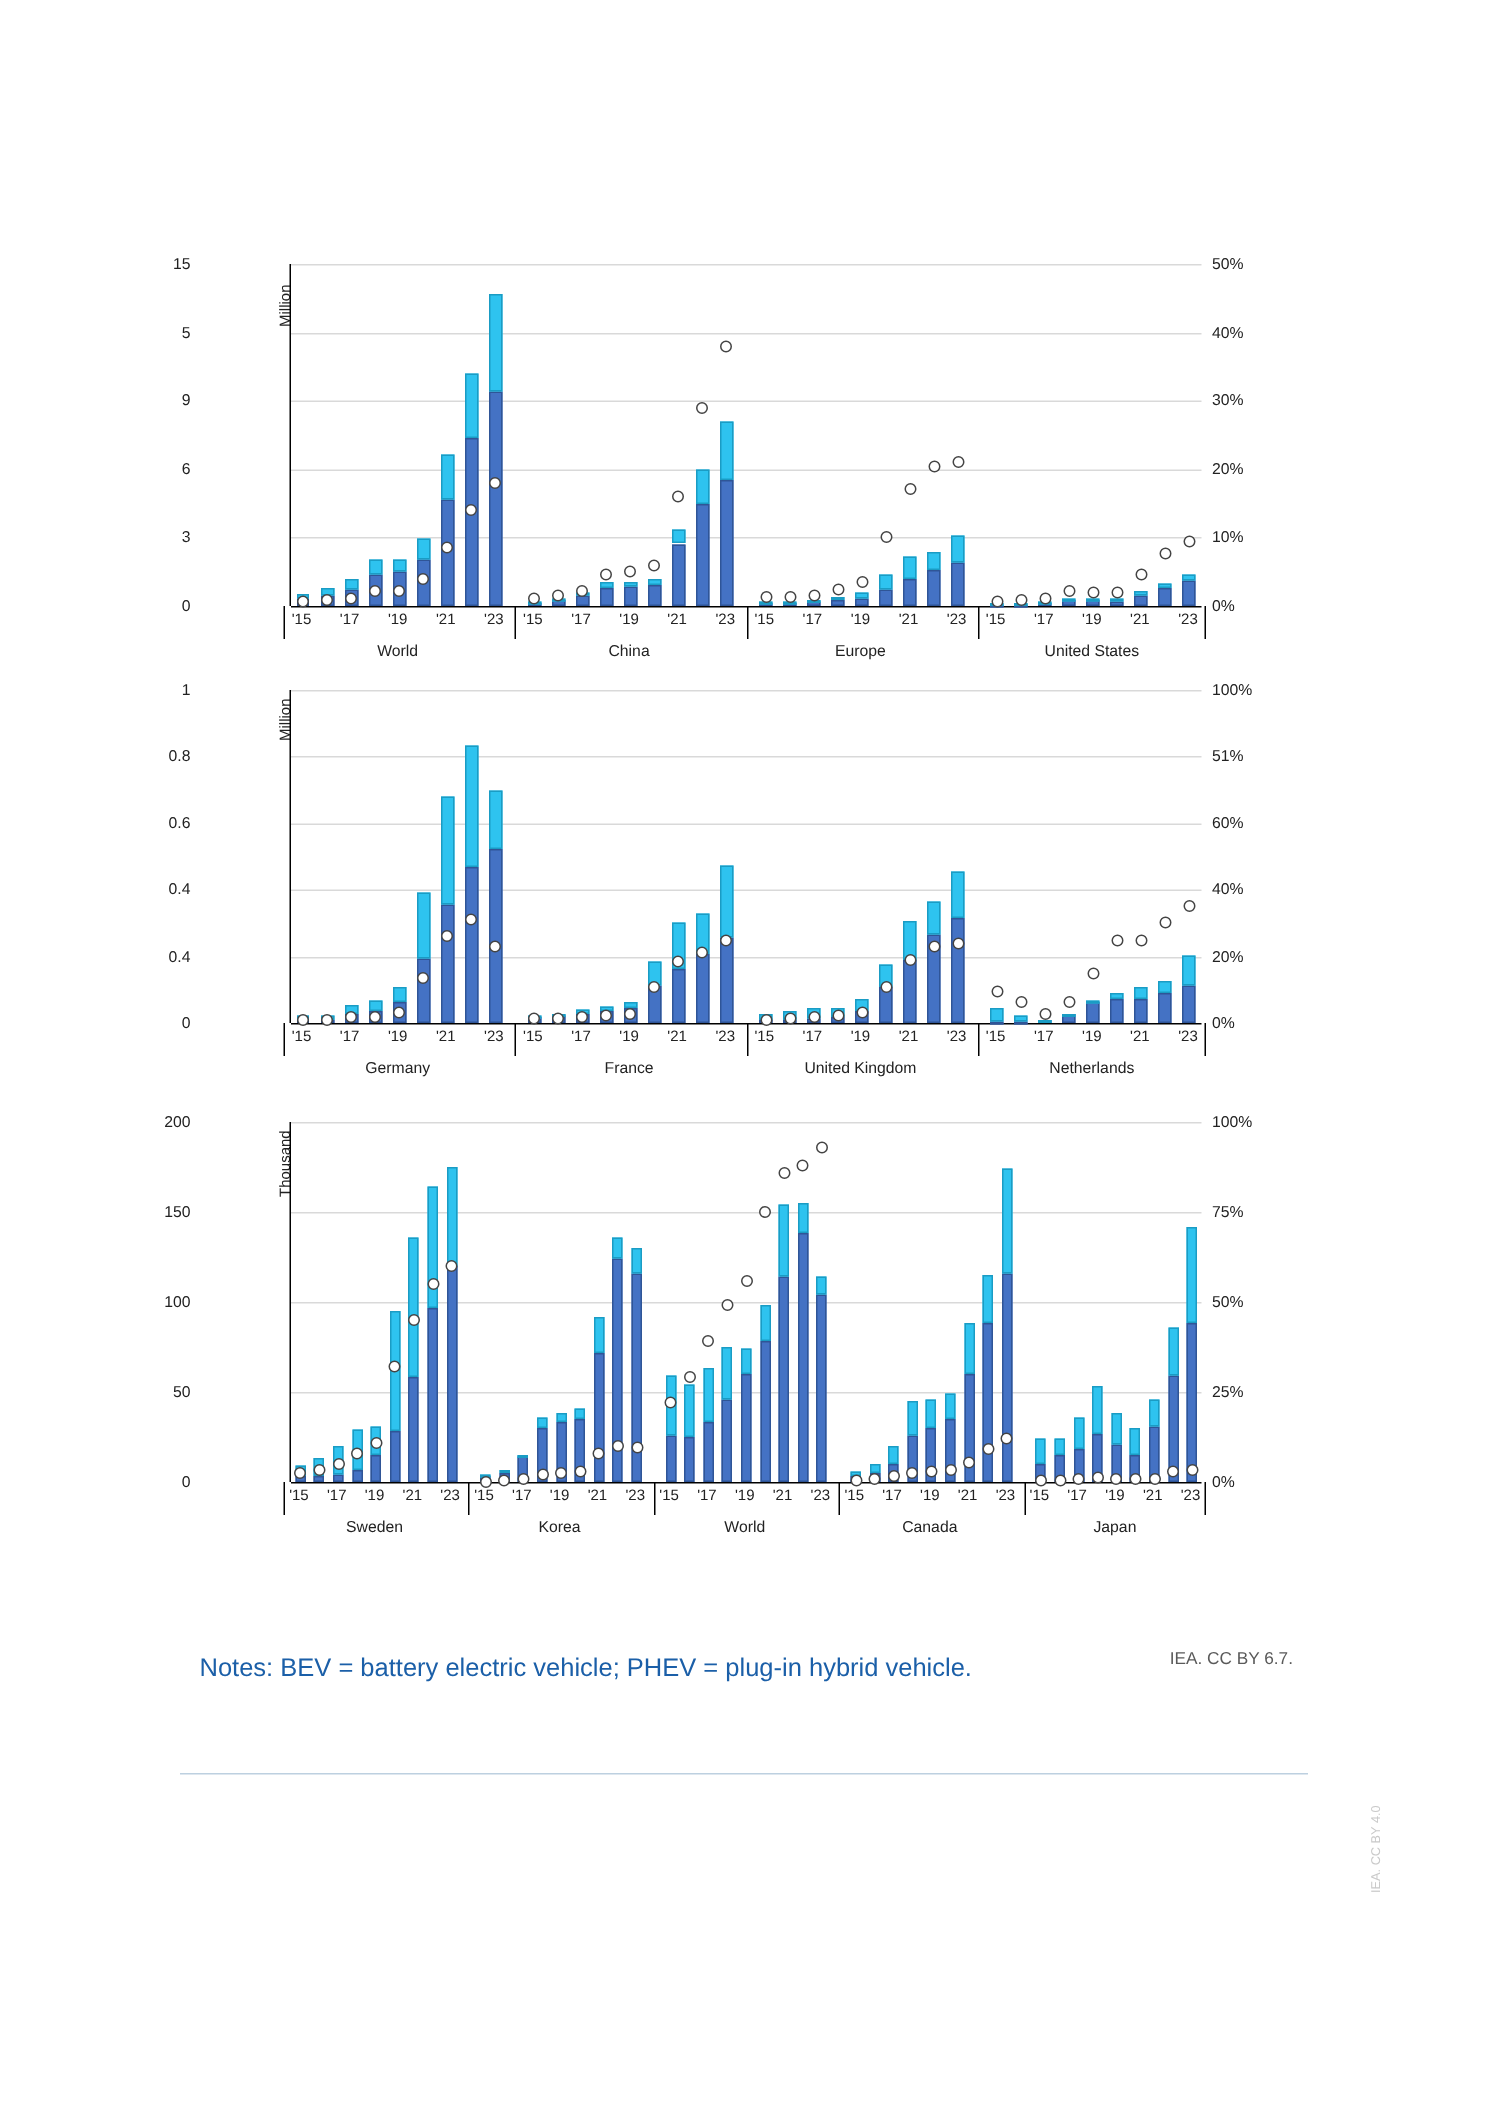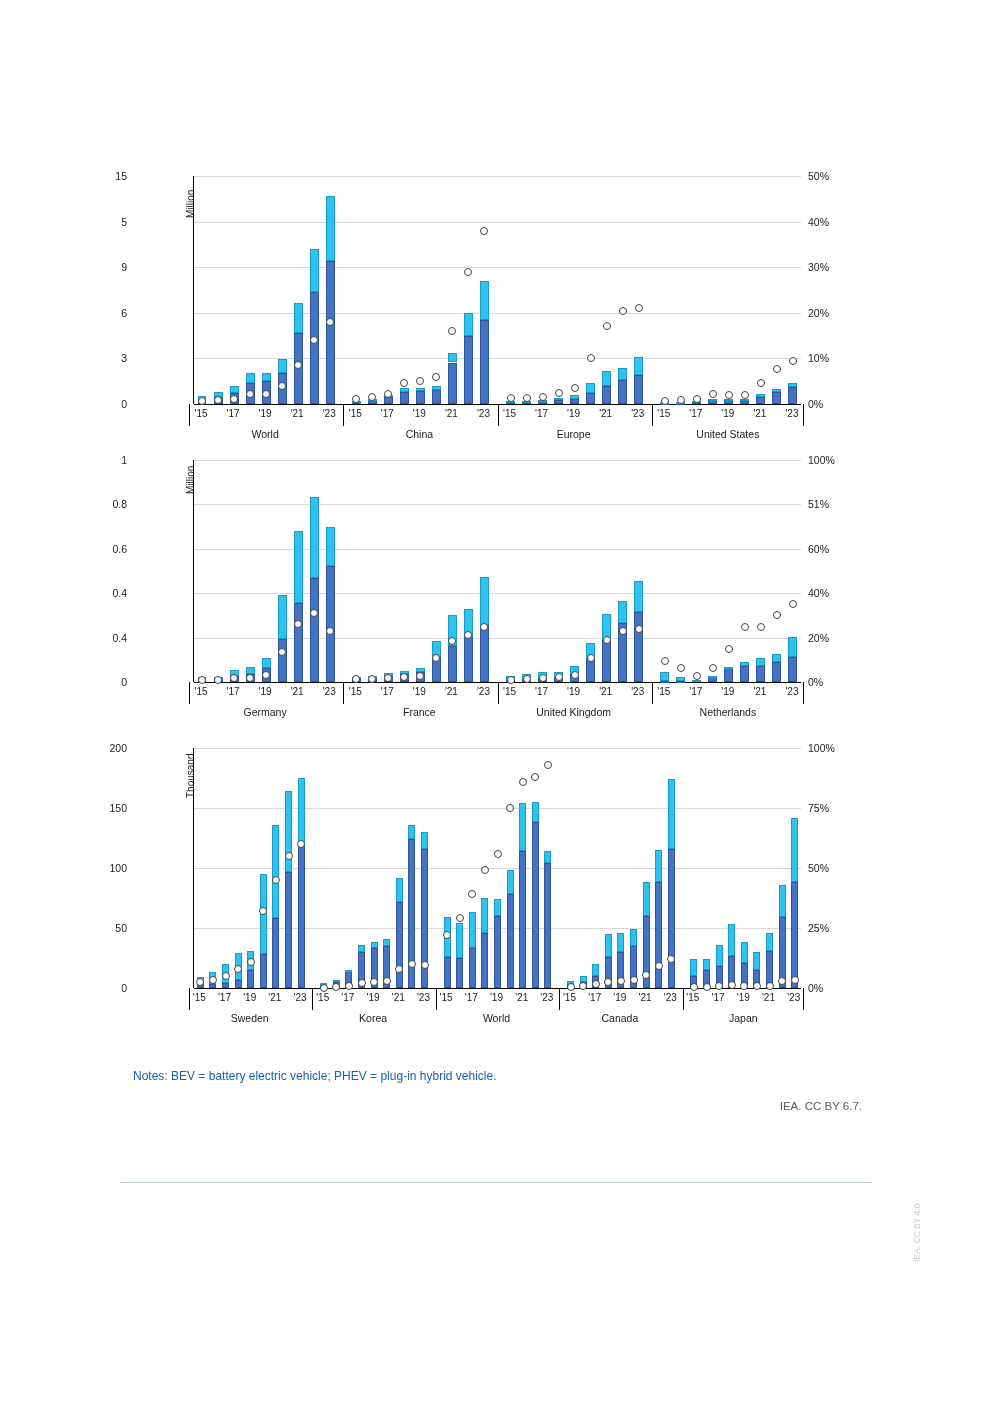--- a/index.html
+++ b/index.html
@@ -92,22 +92,22 @@
   .sw{width:9px;height:9px;display:inline-block;}
   .sw.bevc{background:#4472c4;}
   .sw.phevc{background:#2ec3ef;}
   .sw.circ{width:9px;height:9px;border-radius:50%;background:#fff;border:1px solid #444;box-sizing:border-box;}
 
   .cc{
     position:absolute;top:1100px;right:130px;
     font-size:11.5px;color:#5a5a5a;
   }
   .notes{
-    position:absolute;top:1068px;left:133px;width:740px;
-    font-size:12px;color:#1b5fa8;line-height:1.45;
+    position:absolute;top:1100px;left:133px;width:740px;
+    font-size:17px;color:#1b5fa8;line-height:1.45;
   }
   .rule{
     position:absolute;top:1182px;left:120px;width:752px;height:1px;background:#bdd0e0;
   }
   .footer{
     position:absolute;top:1322px;left:0;width:992px;text-align:center;
     font-size:11px;color:#222;font-variant:small-caps;letter-spacing:.3px;
   }
   .sidecc{
     position:absolute;top:1262px;left:912px;

